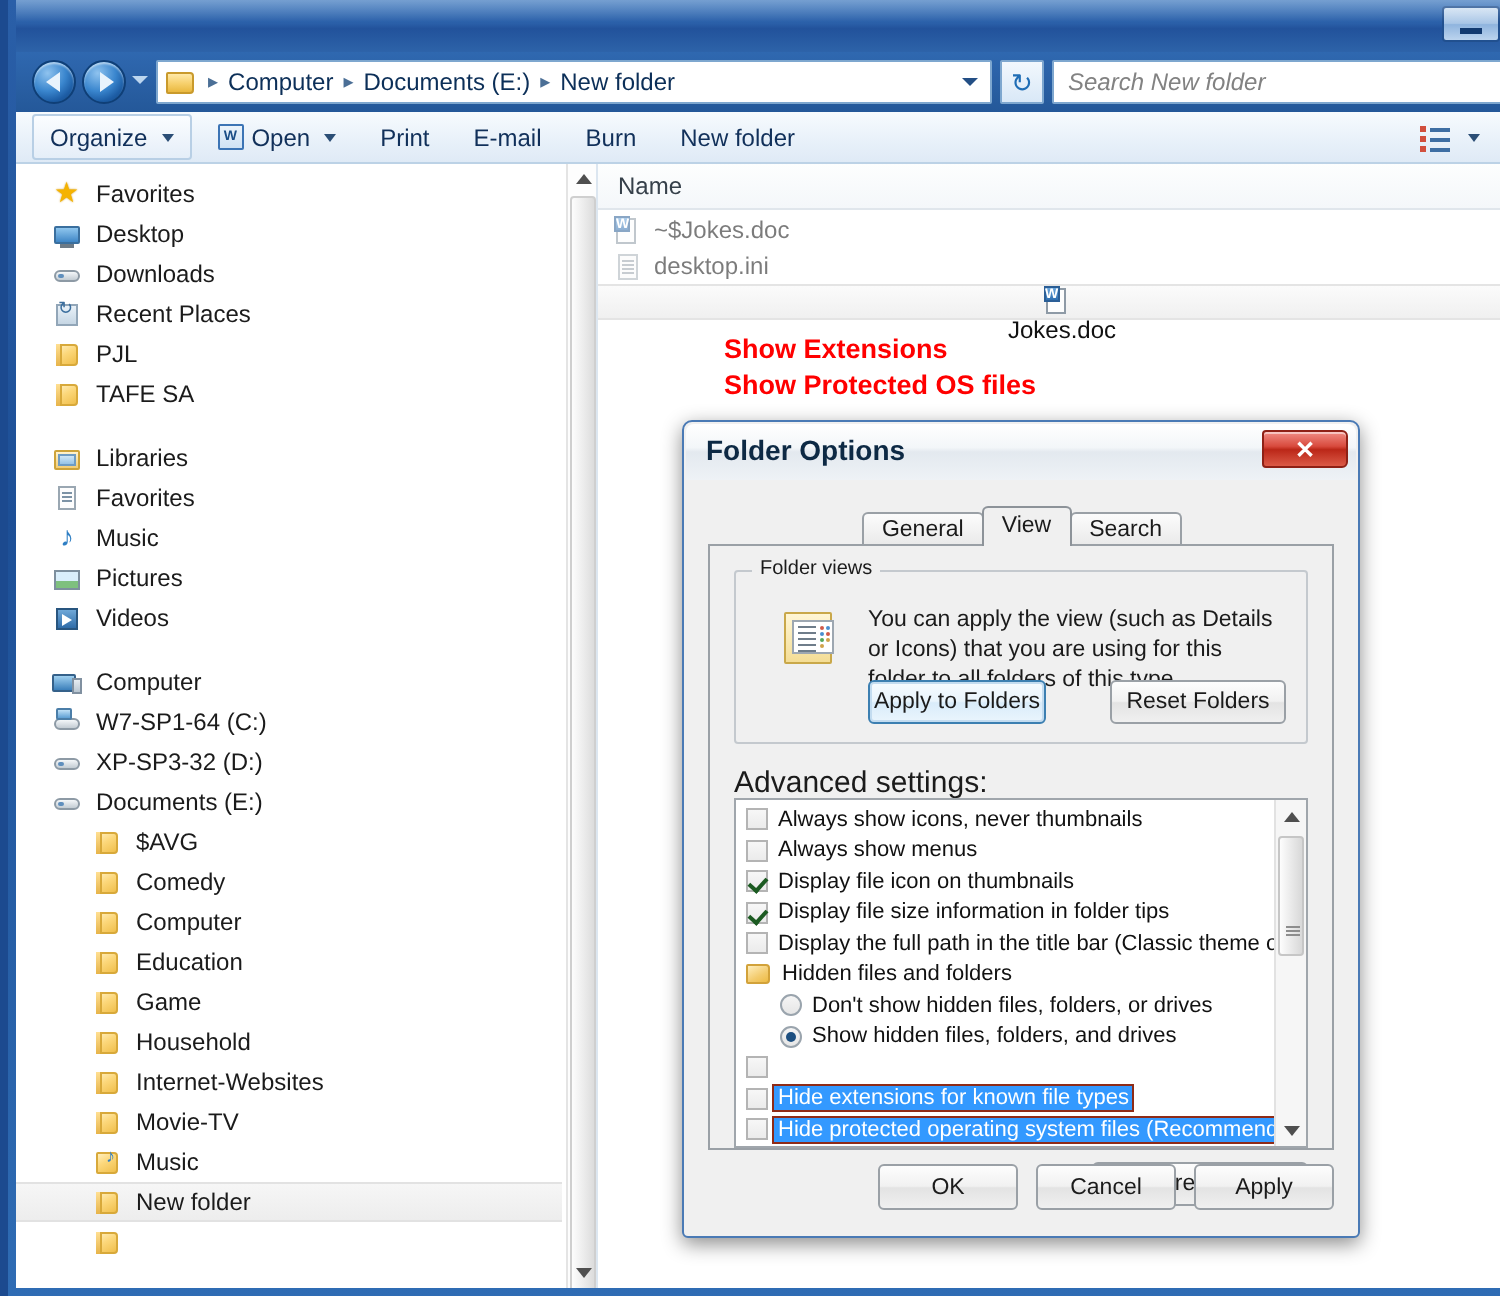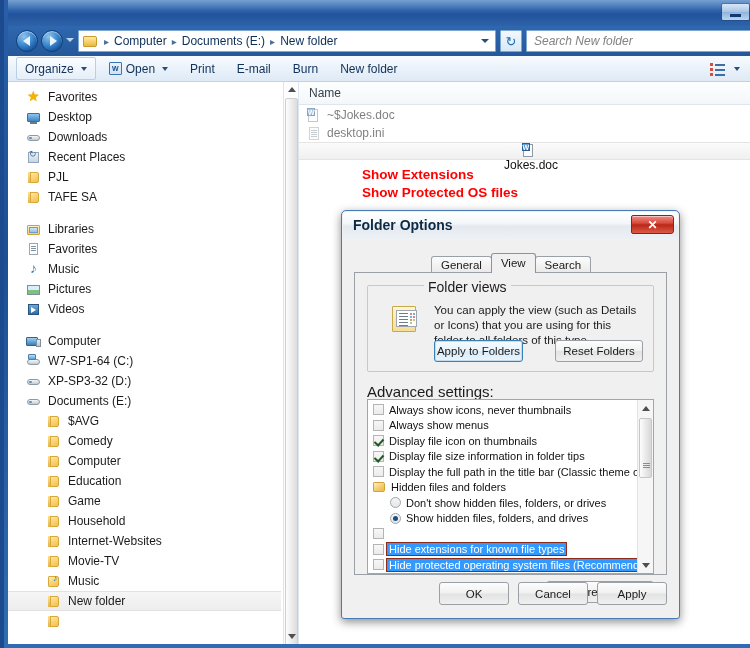--- a/index.html
+++ b/index.html
@@ -328,21 +328,21 @@
   }
   .tabpanel{
     position:absolute;left:11px;top:32px;right:11px;bottom:42px;
     background:#f0f0f0;border:1px solid #9aa0a6;box-sizing:border-box;
   }
   .group{
     position:absolute;left:12px;top:12px;right:12px;height:87px;
     border:1px solid #c4c9ce;border-radius:2px;box-sizing:border-box;
   }
   .group-legend{
-    position:absolute;left:8px;top:-7px;background:#f0f0f0;padding:0 4px;font-size:14px;color:#1b1b1b;margin-left:48px;
+    position:absolute;left:8px;top:-7px;background:#f0f0f0;padding:0 4px;font-size:10px;color:#1b1b1b;
   }
   .fv-icon{
     position:absolute;left:24px;top:20px;width:30px;height:32px;
   }
   .fv-icon .sheet{
     position:absolute;left:0;top:0;width:24px;height:26px;
     background:linear-gradient(180deg,#fff6d5,#f4dd95);
     border:1px solid #c9a84a;box-sizing:border-box;border-radius:1px;
   }
   .fv-icon .inner{

